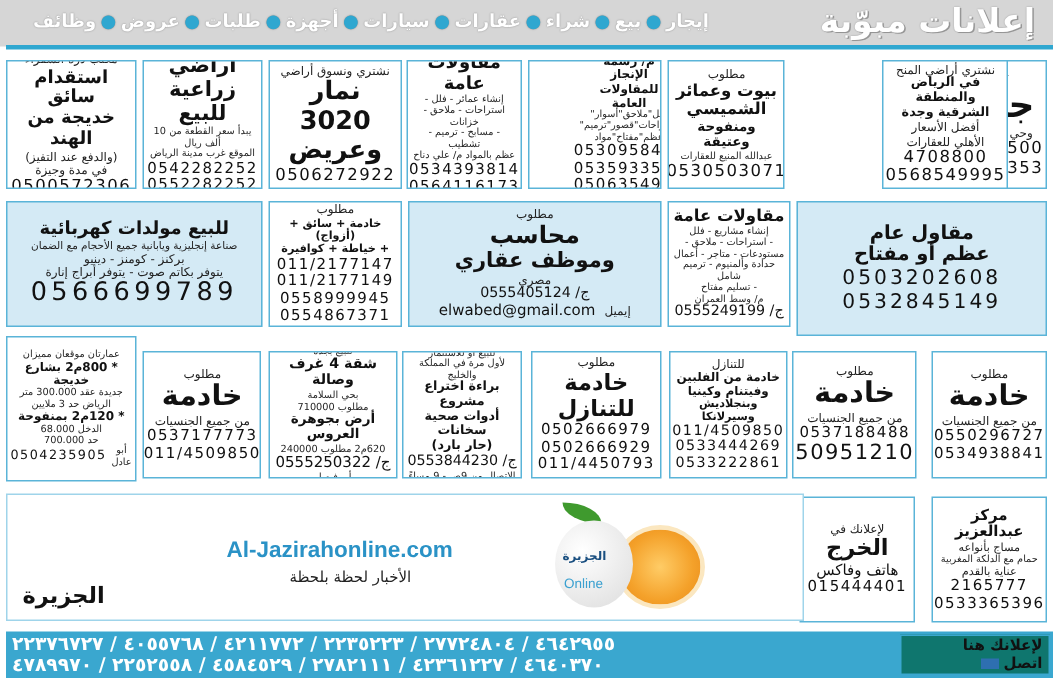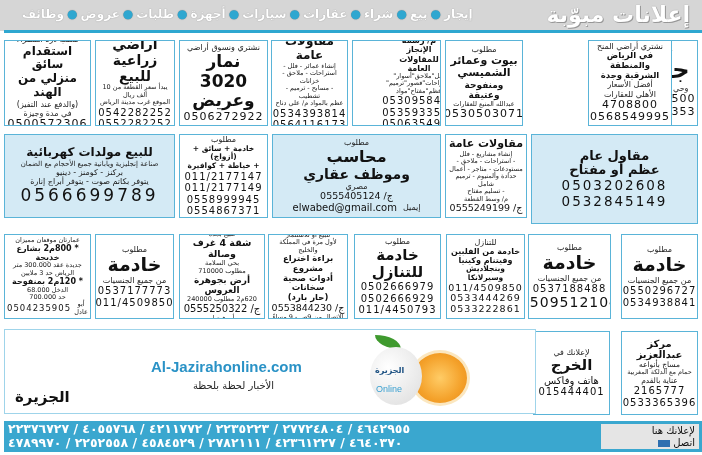--- a/index.html
+++ b/index.html
@@ -29,21 +29,21 @@
   .banner-tag { position: absolute; left: 188px; top: 50px; font-size: 10px; direction: rtl; color: #222; }
   .banner-logo { position: absolute; left: 10px; top: 58px; font-size: 15px; font-weight: bold; color: #111; direction: rtl; }
   .orange-ball { position: absolute; left: 365px; top: 17px; width: 52px; height: 58px; border-radius: 50%; background: radial-gradient(circle at 35% 35%, #ffffff, #dcdcdc); }
   .orange-half { position: absolute; left: 405px; top: 20px; width: 60px; height: 56px; border-radius: 50%; background: radial-gradient(circle, #ffcc66 0%, #f4a12a 60%, #e88a1a 100%); border: 3px solid #fbe7c0; }
   .leaf { position: absolute; left: 370px; top: 5px; width: 26px; height: 14px; background: #3f9a2e; border-radius: 0 100% 0 100%; }
   .ball-logo { position: absolute; left: 370px; top: 36px; font-size: 8px; font-weight: bold; color: #1a4f80; direction: rtl; }
   .ball-online { position: absolute; left: 371px; top: 54px; font-size: 9px; font-weight: normal; color: #3aa0d0; font-family: "Liberation Sans", sans-serif; }
 
   .footer { position: absolute; left: 4px; top: 421px; width: 698px; height: 31px; background: #3aa7cf; }
   .footer-nums { position: absolute; left: 4px; top: 1px; width: 580px; color: #fff; font-weight: bold; font-size: 12.5px; line-height: 14px; direction: ltr; text-align: left; letter-spacing: 1px; white-space: nowrap; }
-  .footer-cta { position: absolute; right: 2px; top: 2px; width: 100px; height: 27px; background: #e5e5e5; border: 1px solid #3aa7cf; direction: rtl; font-size: 10px; font-weight: normal; line-height: 12px; padding: 1px 4px; color: #111; }
+  .footer-cta { position: absolute; right: 2px; top: 2px; width: 100px; height: 27px; background: #0f766e; border: 1px solid #3aa7cf; direction: rtl; font-size: 10px; font-weight: bold; line-height: 12px; padding: 1px 4px; color: #111; }
   .cta-icon { display: inline-block; width: 12px; height: 7px; background: #2e6fb0; margin-right: 3px; vertical-align: middle; }
 </style>
 </head>
 <body>
 
 <div class="header">
   <div class="header-title">إعلانات مبوّبة</div>
   <div class="header-cats">
     <span>إيجار</span><span class="dot">●</span><span>بيع</span><span class="dot">●</span><span>شراء</span><span class="dot">●</span><span>عقارات</span><span class="dot">●</span><span>سيارات</span><span class="dot">●</span><span>أجهزة</span><span class="dot">●</span><span>طلبات</span><span class="dot">●</span><span>عروض</span><span class="dot">●</span><span>وظائف</span>
   </div>
@@ -103,40 +103,40 @@
   <div class="lg" style="font-size:14px">أراضي زراعية</div>
   <div class="lg" style="font-size:14px">للبيع</div>
   <div class="xs">يبدأ سعر القطعة من 10 ألف ريال</div>
   <div class="xs">الموقع غرب مدينة الرياض</div>
   <div class="ph" style="font-size:10px">0542282252</div>
   <div class="ph" style="font-size:10px">0552282252</div>
 </div>
 <div class="ad" style="left:4px;top:40px;width:87px;height:86px;">
   <div class="sm">مكتب درة السفراء</div>
   <div class="md" style="font-size:12px">استقدام سائق</div>
-  <div class="md" style="font-size:12px">منزلي من الهند</div>
+  <div class="md" style="font-size:12px">خديجة من الهند</div>
   <div class="sm">(والدفع عند التفيز)</div>
   <div class="sm">في مدة وجيزة</div>
   <div class="ph">0500572306</div>
 </div>
 
 <div class="ad blue" style="left:531px;top:134px;width:167px;height:90px;">
   <div class="md" style="font-size:13px">مقاول عام</div>
   <div class="md" style="font-size:13px">عظم أو مفتاح</div>
   <div class="ph big">0503202608</div>
   <div class="ph big">0532845149</div>
 </div>
 <div class="ad" style="left:445px;top:134px;width:82px;height:84px;">
   <div class="md" style="font-size:11px">مقاولات عامة</div>
   <div class="xs">إنشاء مشاريع - فلل</div>
   <div class="xs">- استراحات - ملاحق -</div>
   <div class="xs">مستودعات - متاجر - أعمال</div>
   <div class="xs">حدادة وألمنيوم - ترميم شامل</div>
   <div class="xs">- تسليم مفتاح</div>
-  <div class="xs">م/ وسط القطعة</div>
+  <div class="xs">م/ وسط العمران</div>
   <div class="ph" style="font-size:9.5px">ج/ 0555249199</div>
 </div>
 <div class="ad blue" style="left:272px;top:134px;width:169px;height:84px;">
   <div class="sm">مطلوب</div>
   <div class="lg" style="font-size:16px;letter-spacing:6px">محاسب</div>
   <div class="lg" style="font-size:14px;letter-spacing:2px">وموظف عقاري</div>
   <div class="sm">مصري</div>
   <div class="ph" style="font-size:9.5px">ج/ 0555405124</div>
   <div style="display:flex;gap:6px;align-items:center;">
     <span class="sm">إيميل</span>
@@ -210,21 +210,21 @@
   <div class="ph" style="font-size:10px">ج/ 0555250322</div>
   <div class="xs">أبو فيصل</div>
 </div>
 <div class="ad" style="left:95px;top:234px;width:79px;height:85px;">
   <div class="sm">مطلوب</div>
   <div class="xl" style="font-size:19px">خادمة</div>
   <div class="sm">من جميع الجنسيات</div>
   <div class="ph" style="font-size:10px">0537177773</div>
   <div class="ph" style="font-size:10px">011/4509850</div>
 </div>
-<div class="ad" style="left:4px;top:234px;width:87px;height:85px;">
+<div class="ad" style="left:4px;top:224px;width:87px;height:97px;">
   <div class="xs">عمارتان موقعان مميزان</div>
   <div class="md" style="font-size:8px">* 800م2 بشارع خديجة</div>
   <div class="xs">جديدة عقد 300.000 متر</div>
   <div class="xs">الرياض حد 3 ملايين</div>
   <div class="md" style="font-size:8px">* 120م2 بمنفوحة</div>
   <div class="xs">الدخل 68.000</div>
   <div class="xs">حد 700.000</div>
   <div style="display:flex;gap:3px;align-items:center;">
     <span class="xs">أبو عادل</span>
     <span class="ph" style="font-size:8.5px">0504235905</span>

